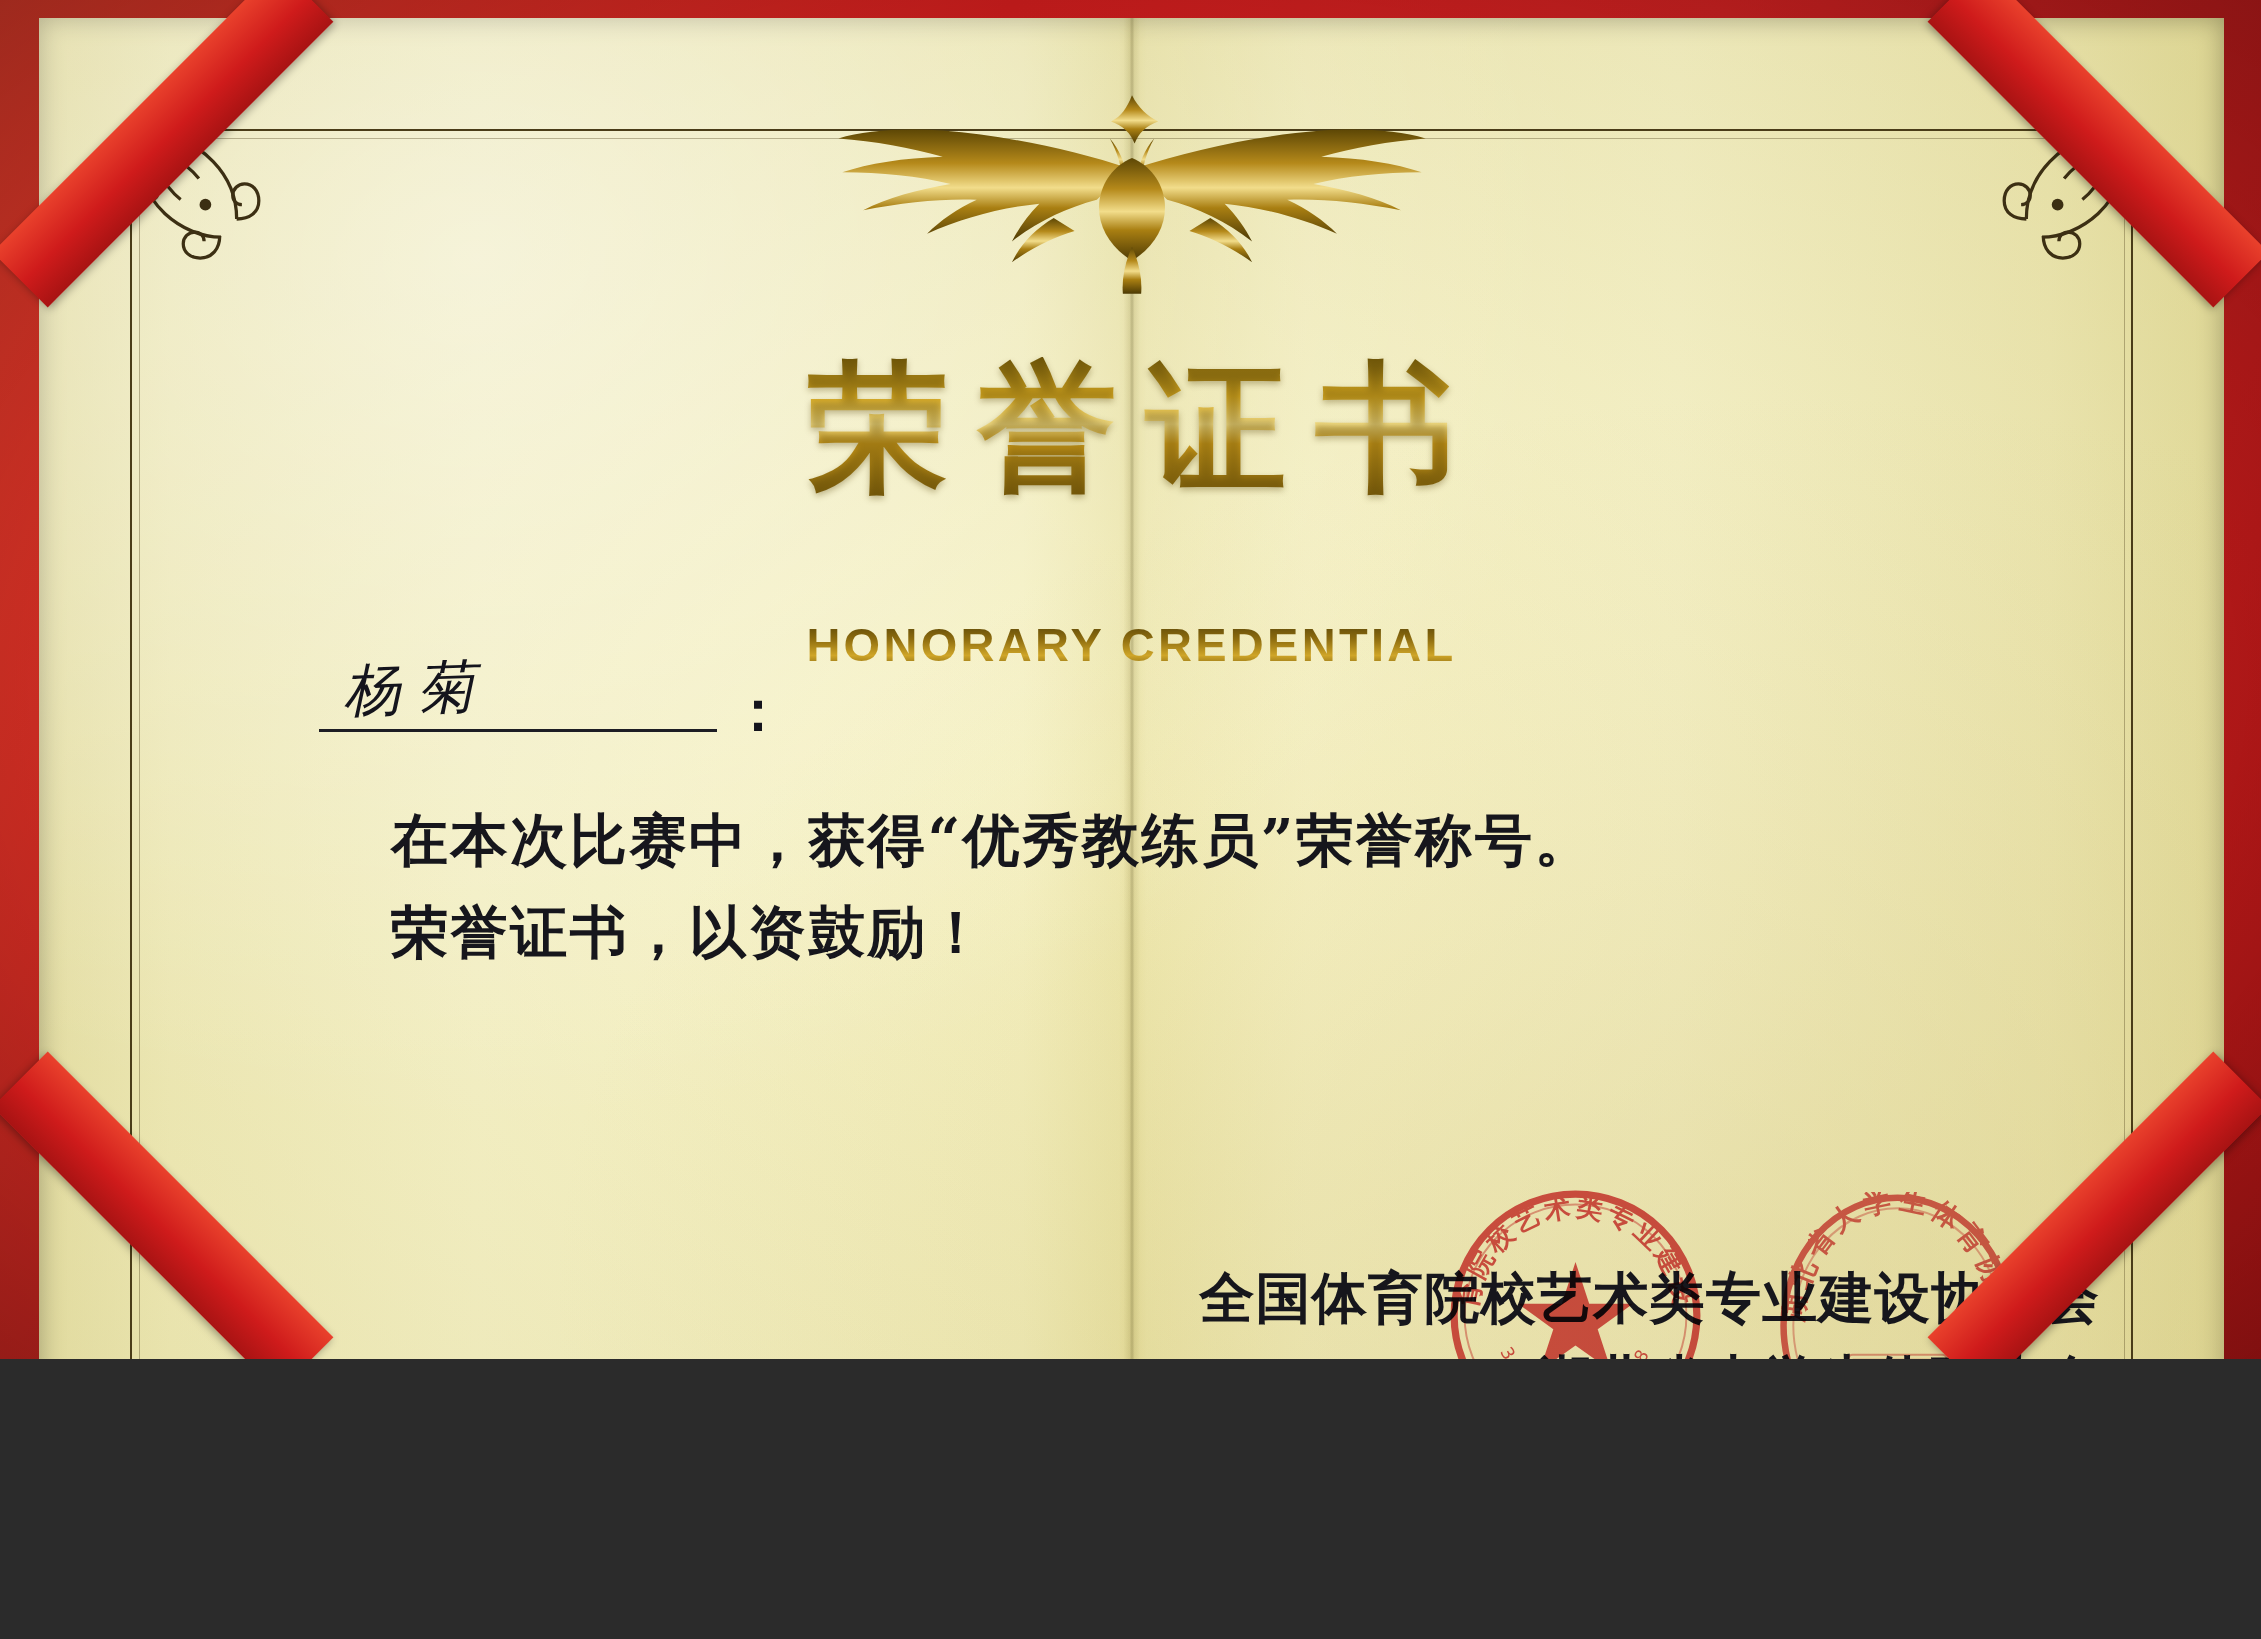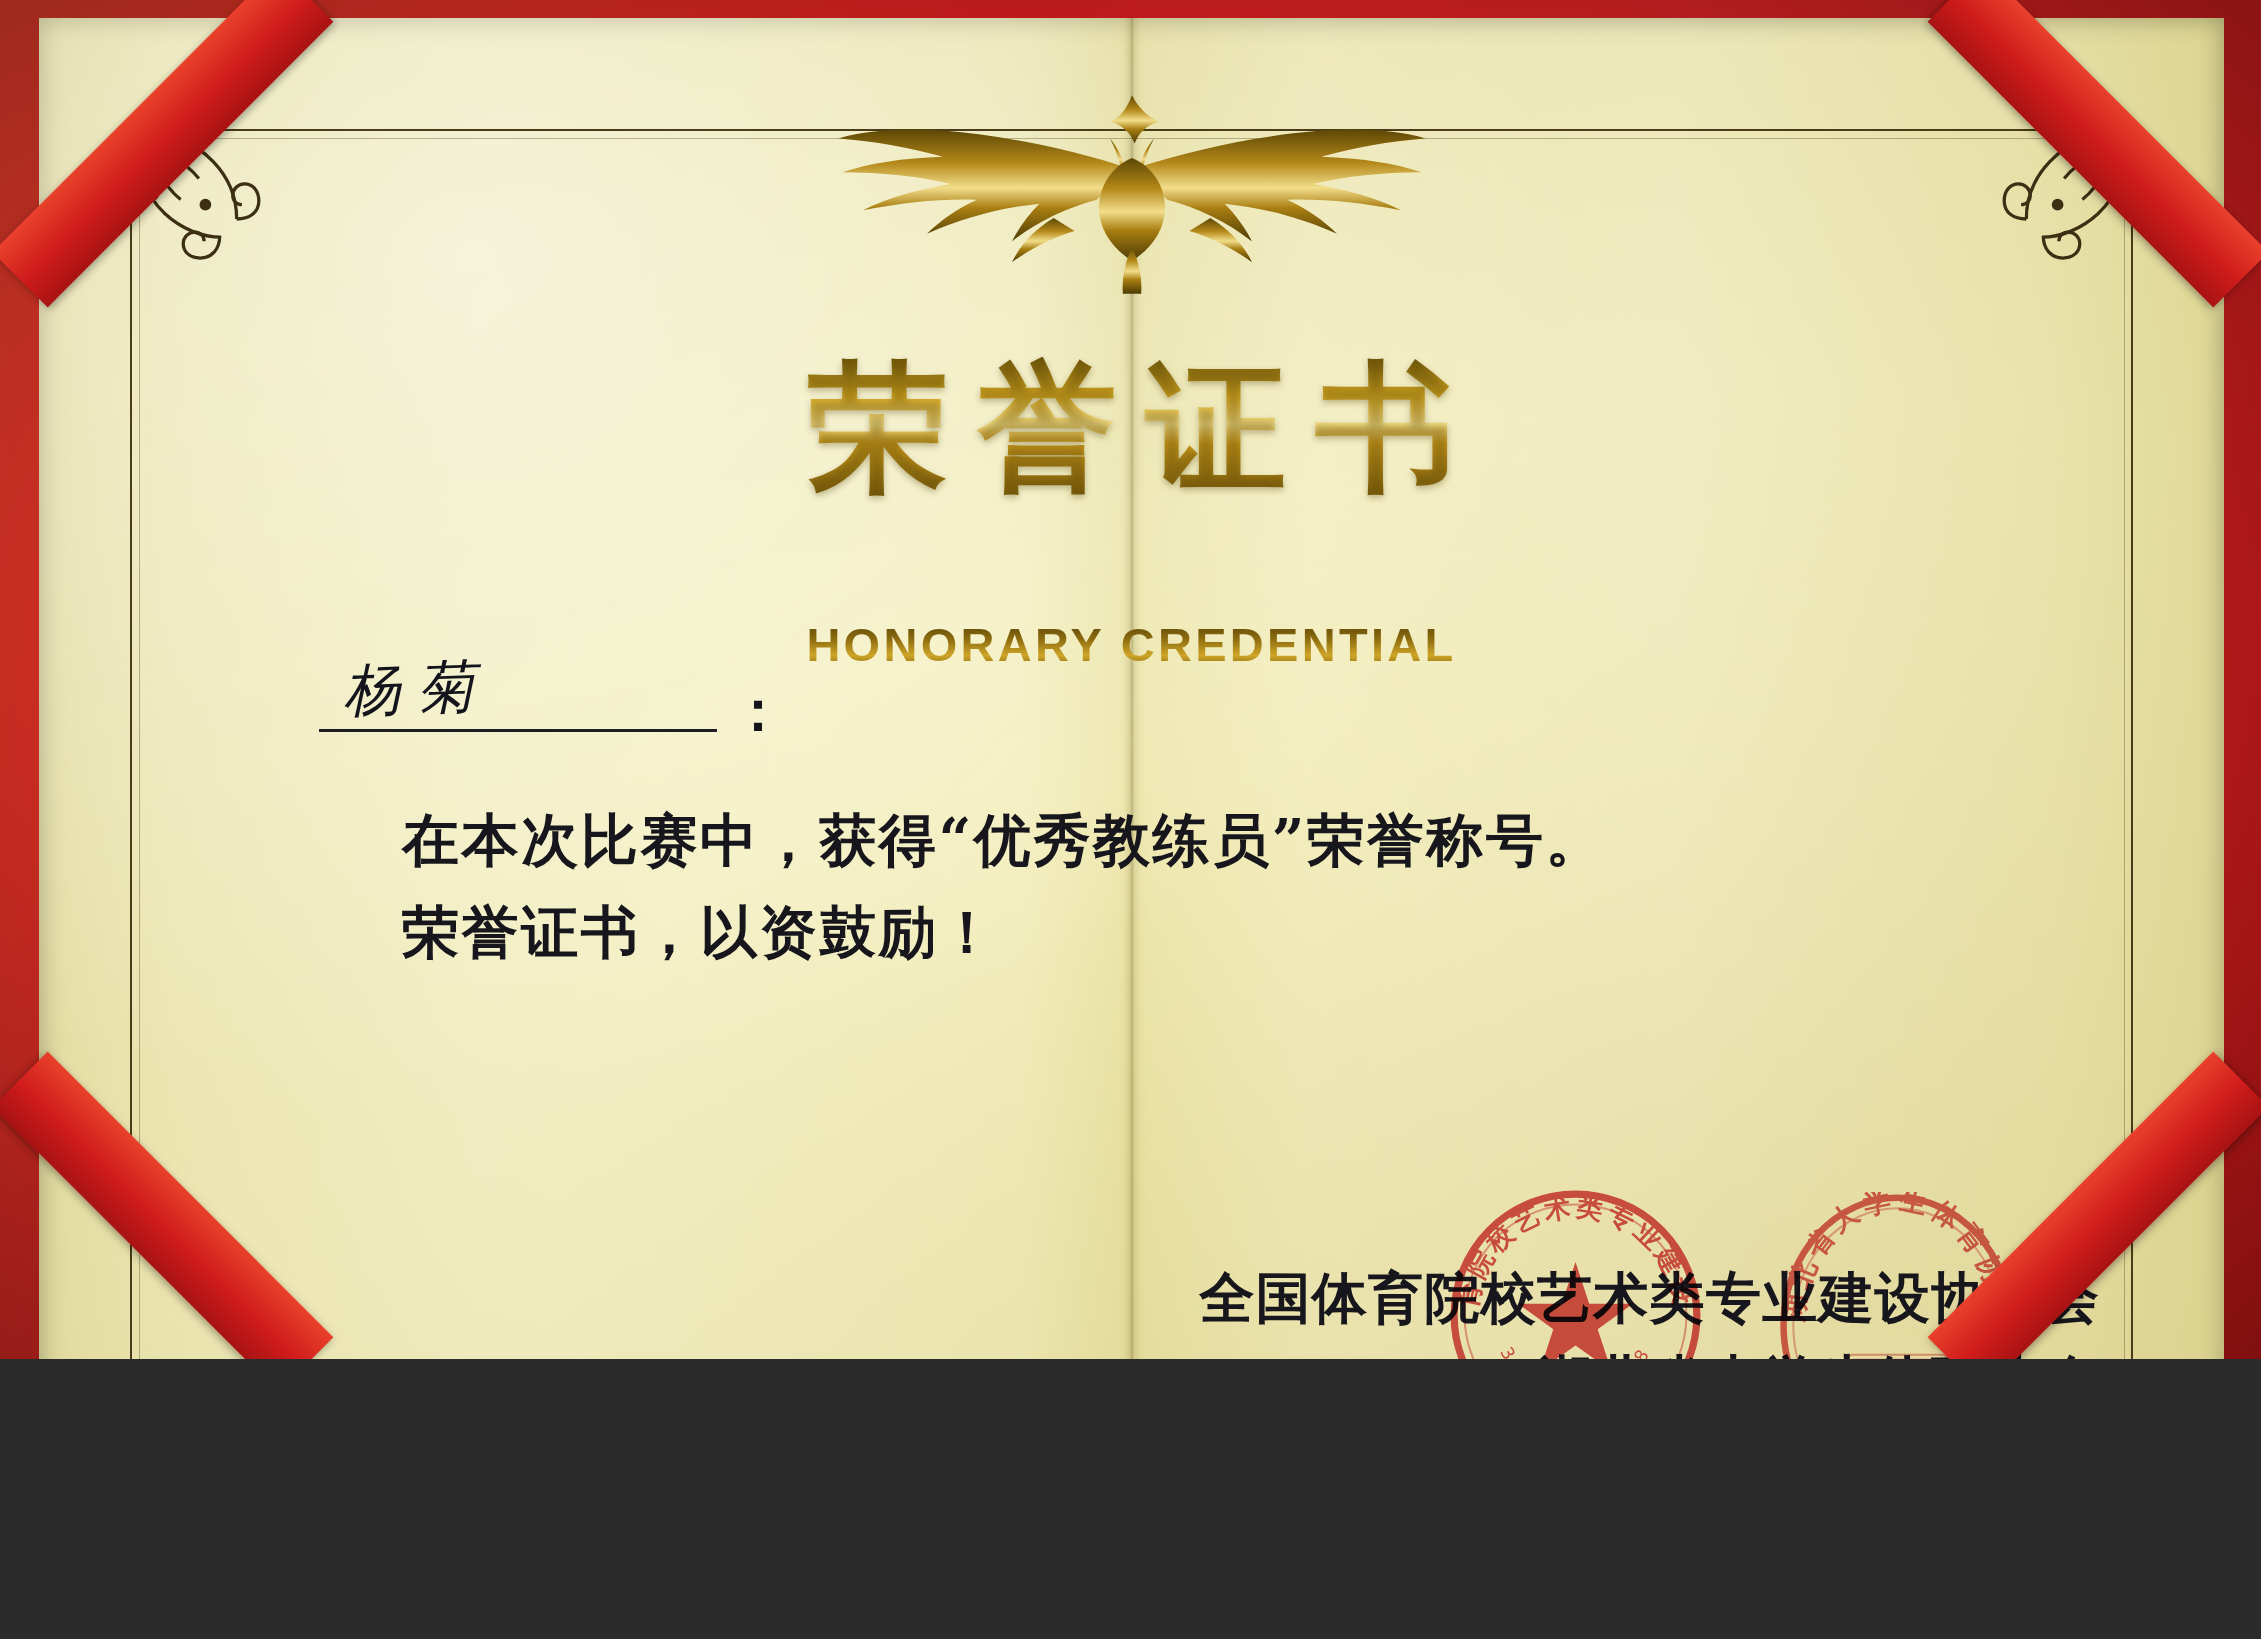--- a/index.html
+++ b/index.html
@@ -224,21 +224,21 @@
     top: 14.3px;
     font-family: "DejaVu Serif", "Liberation Serif", serif;
     font-size: 56px;
     font-weight: 700;
     color: #14141c;
   }
 
   
   .body-text {
     position: absolute;
-    left: 363px;
+    left: 352px;
     top: 776px;
     right: 215px;
     font-family: "DejaVu Serif", "Liberation Serif", serif;
     font-weight: 700;
     font-size: 57px;
     line-height: 1.62;
     letter-spacing: 2.6px;
     color: #16161c;
   }
   .body-text p { margin: 0; white-space: nowrap; }

